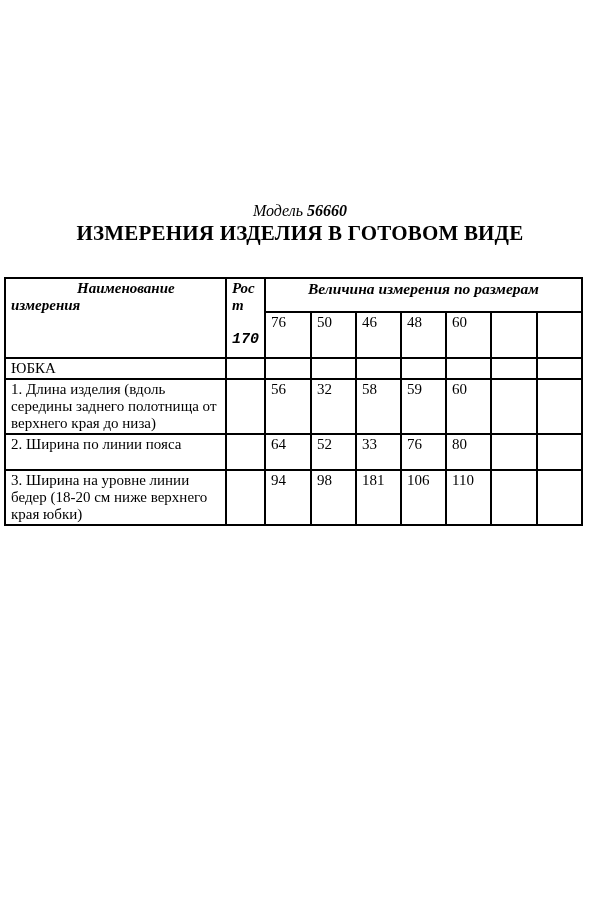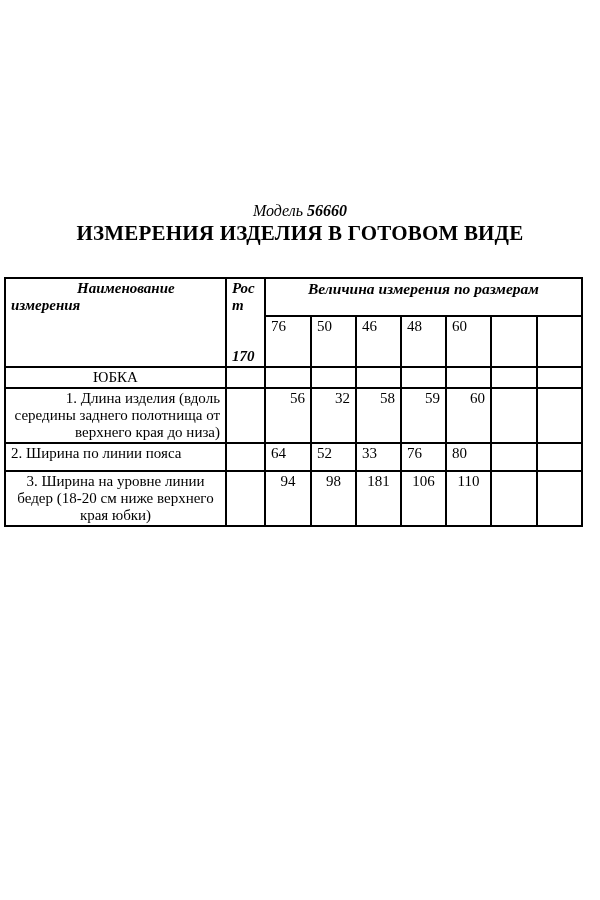--- a/index.html
+++ b/index.html
@@ -59,37 +59,37 @@
     font-weight: bold;
     font-style: italic;
     padding-top: 13px;
     line-height: 18px;
   }
   .rost-word {
     display: block;
     width: 27px;
     word-break: break-all;
   }
-  .rost-num { display: block; margin-top: 34px; }
+  .rost-num { display: block; margin-top: 17px; font-family: Liberation Mono, monospace; }
   td.hdr-sizes-group {
     font-weight: bold;
     font-style: italic;
     text-align: center;
     vertical-align: bottom;
     padding-bottom: 3px;
     padding-right: 55px;
     font-size: 15.5px;
   }
   tr.header-top    { height: 34px; }
   tr.header-sizes  { height: 46px; }
   tr.section-row   { height: 18px; }
-  tr.data-row-1    { height: 49px; text-align: right; }
-  tr.data-row-2    { height: 28px; }
-  tr.data-row-3    { height: 53px; text-align: center; }
-  td.section-cell { text-align: center; padding-top: 0; }
+  tr.data-row-1    { height: 49px; }
+  tr.data-row-2    { height: 36px; }
+  tr.data-row-3    { height: 53px; }
+  td.section-cell { padding-top: 0; }
   td.val-cell, td.size-cell { padding-left: 6px; }
 </style>
 </head>
 <body>
 
 <div class="doc-header">
   <div class="model-line">
     <span>Модель</span><span class="model-number">56660</span>
   </div>
   <div class="doc-title">ИЗМЕРЕНИЯ ИЗДЕЛИЯ В ГОТОВОМ ВИДЕ</div>

